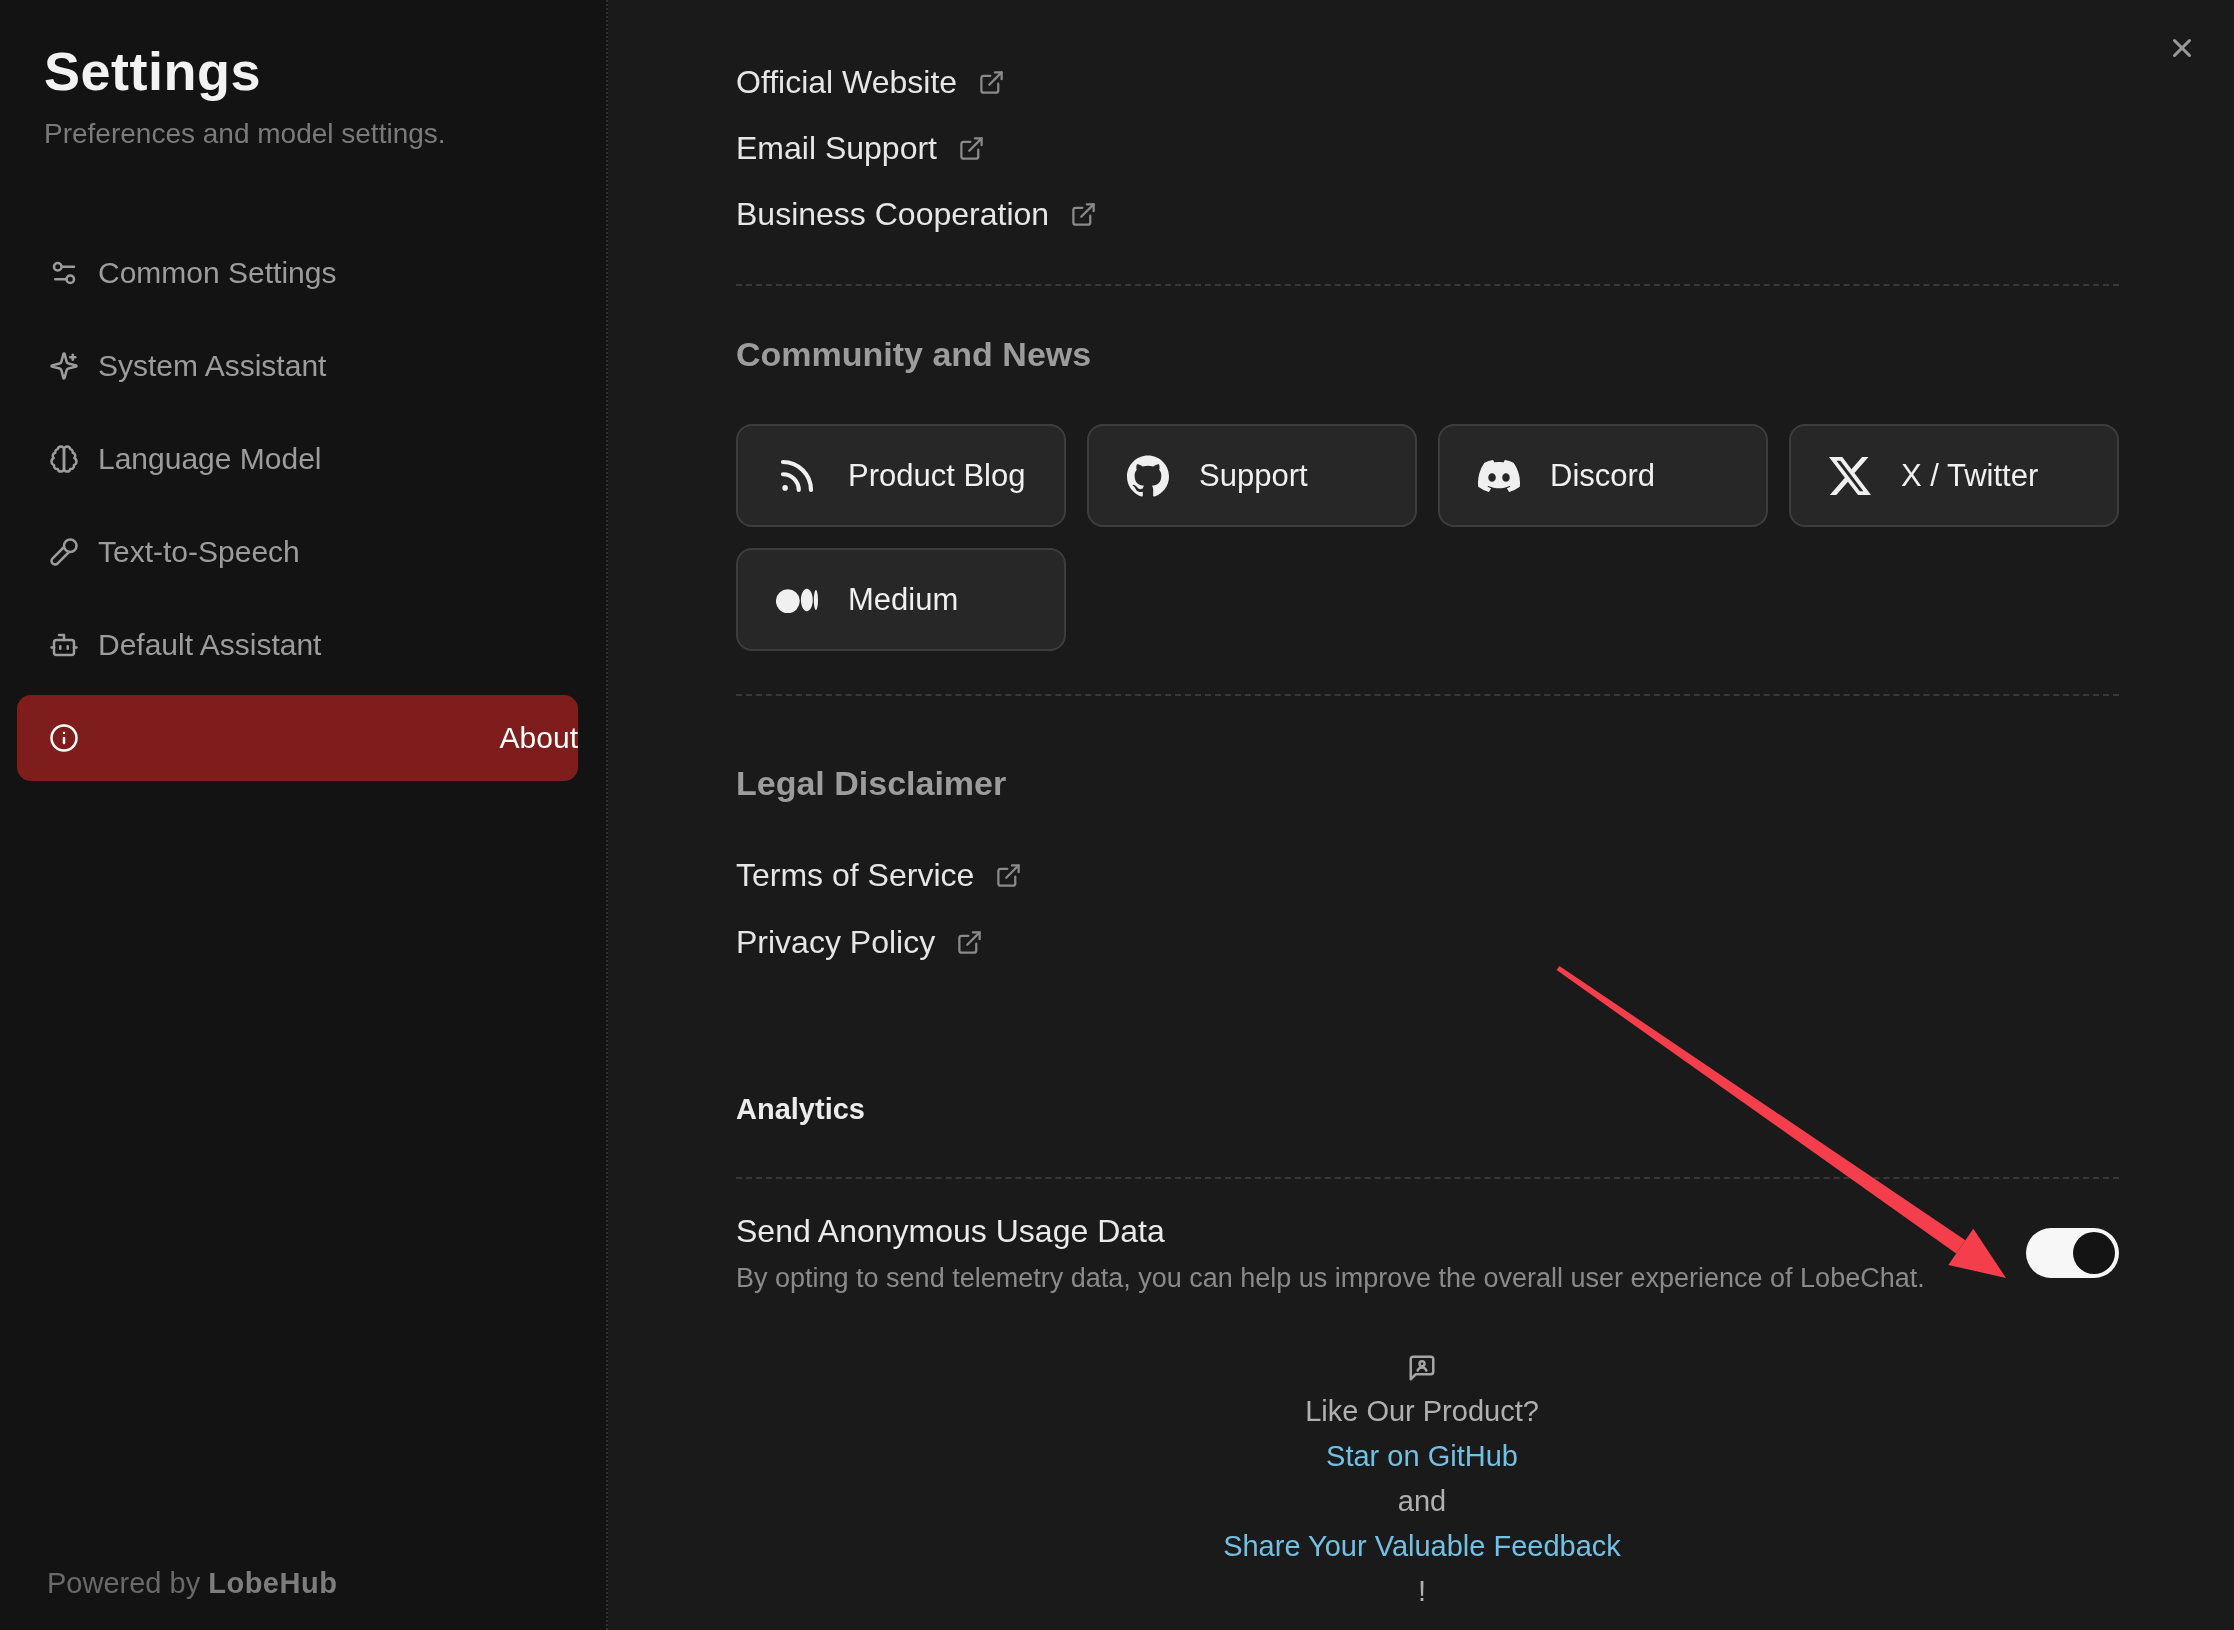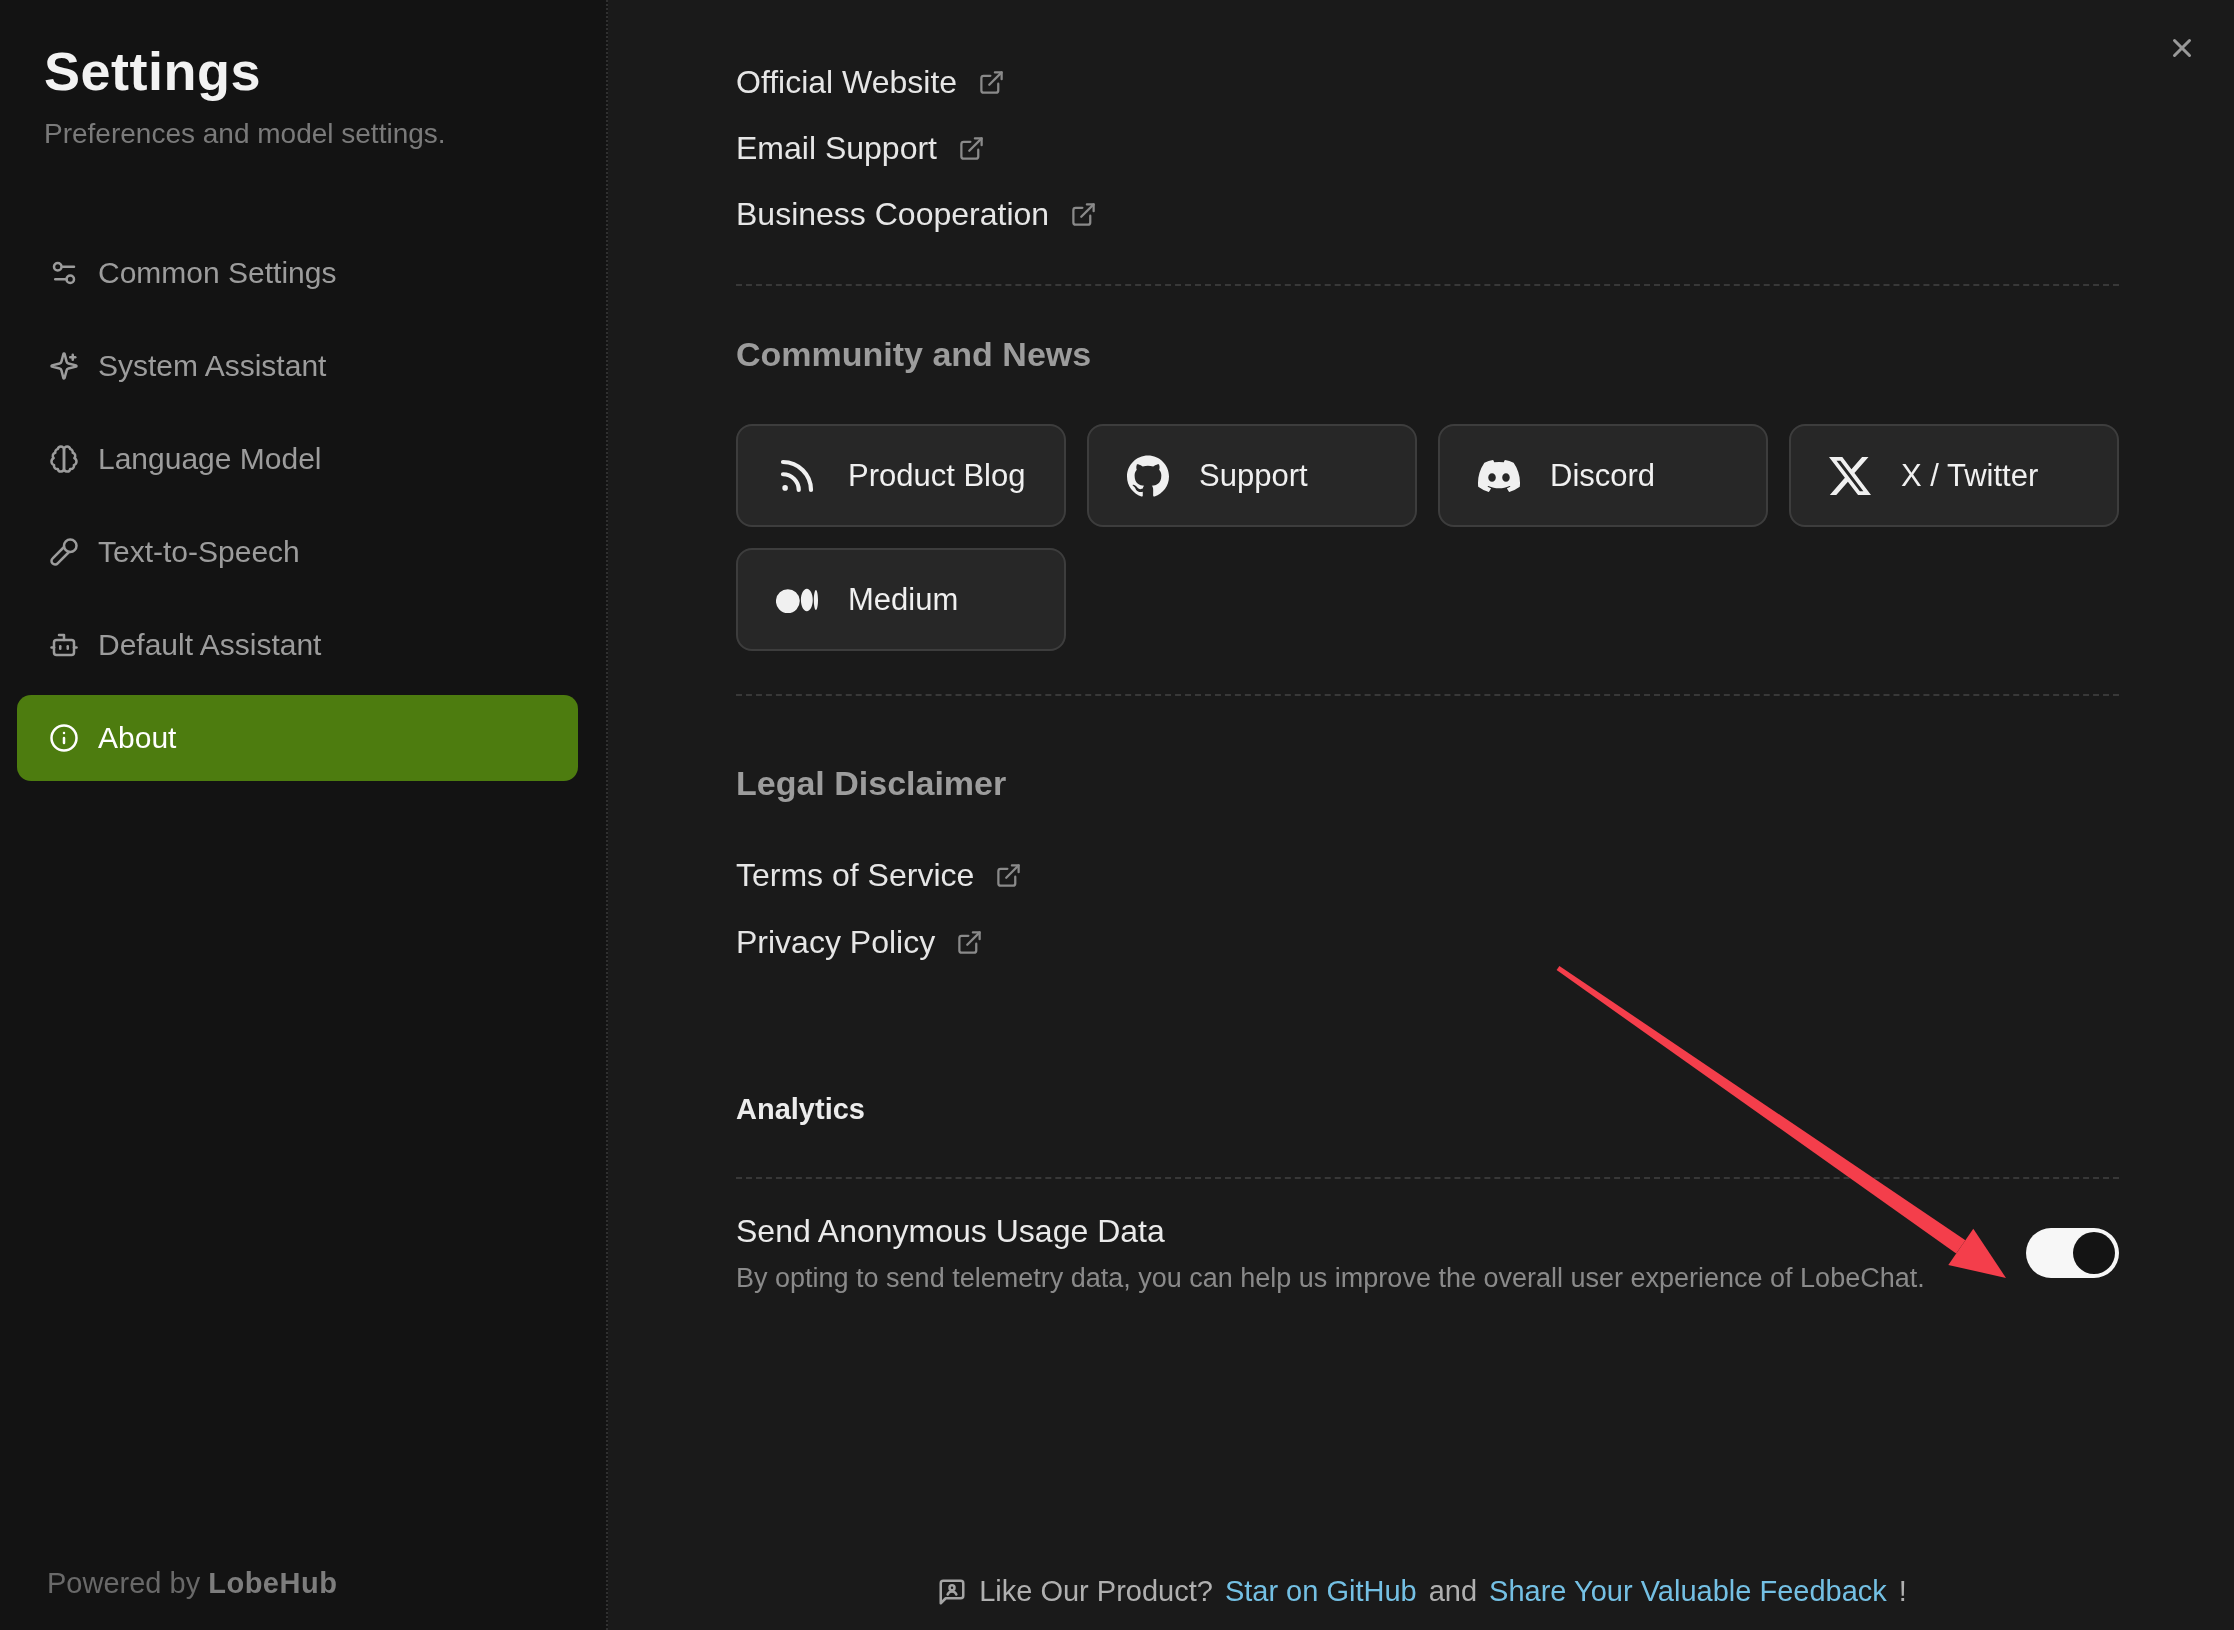--- a/index.html
+++ b/index.html
@@ -21,21 +21,21 @@
   .sidebar h1 { font-size:54px; font-weight:bold; color:#f2f2f2; letter-spacing:.5px; }
   .sidebar .subtitle { margin-top:16px; font-size:28px; color:#7a7a7a; }
   .nav { margin-top:80px; margin-left:-27px; }
   .nav-item {
     display:flex; align-items:center; gap:19px;
     height:86px; margin-bottom:7px; padding-left:32px;
     border-radius:14px; color:#9c9c9c; font-size:30px;
     cursor:pointer;
   }
   .nav-item svg { width:30px; height:30px; flex:0 0 30px; }
-  .nav-item.active { background:#4d7c0f; color:#ffffff; }
+  .nav-item.active { background:#7f1d1d; color:#ffffff;justify-content:space-between; }
   .sidebar-footer {
     position:absolute; left:47px; bottom:30px;
     font-size:29px; color:#696969;
   }
   .sidebar-footer b { color:#7d7d7d; font-weight:bold; letter-spacing:.5px; }
 
   
   .main {
     position:absolute; left:610px; top:0; right:0; height:1630px;
     background:#1a1a1a;
@@ -69,21 +69,21 @@
     position:relative; width:93px; height:50px; border-radius:25px;
     background:#f7f7f7; flex:0 0 93px; cursor:pointer;
   }
   .switch .knob {
     position:absolute; top:4px; right:4px; width:42px; height:42px;
     border-radius:50%; background:#141414;
   }
   .main-footer {
     position:absolute; left:0; right:0; bottom:22px;
     display:flex; justify-content:center; align-items:center; gap:12px;
-    font-size:29px; color:#b0b0b0;
+    font-size:29px; color:#b0b0b0;flex-direction:column;
   }
   .main-footer svg { width:30px; height:30px; color:#a5a5a5; }
   .main-footer .blue { color:#74c0e4; cursor:pointer; }
 
   .close-btn { position:absolute; right:37px; top:33px; width:30px; height:30px; color:#999; cursor:pointer; }
 
   .arrow-overlay { position:absolute; inset:0; width:2234px; height:1630px; pointer-events:none; }
 </style>
 </head>
 <body>

